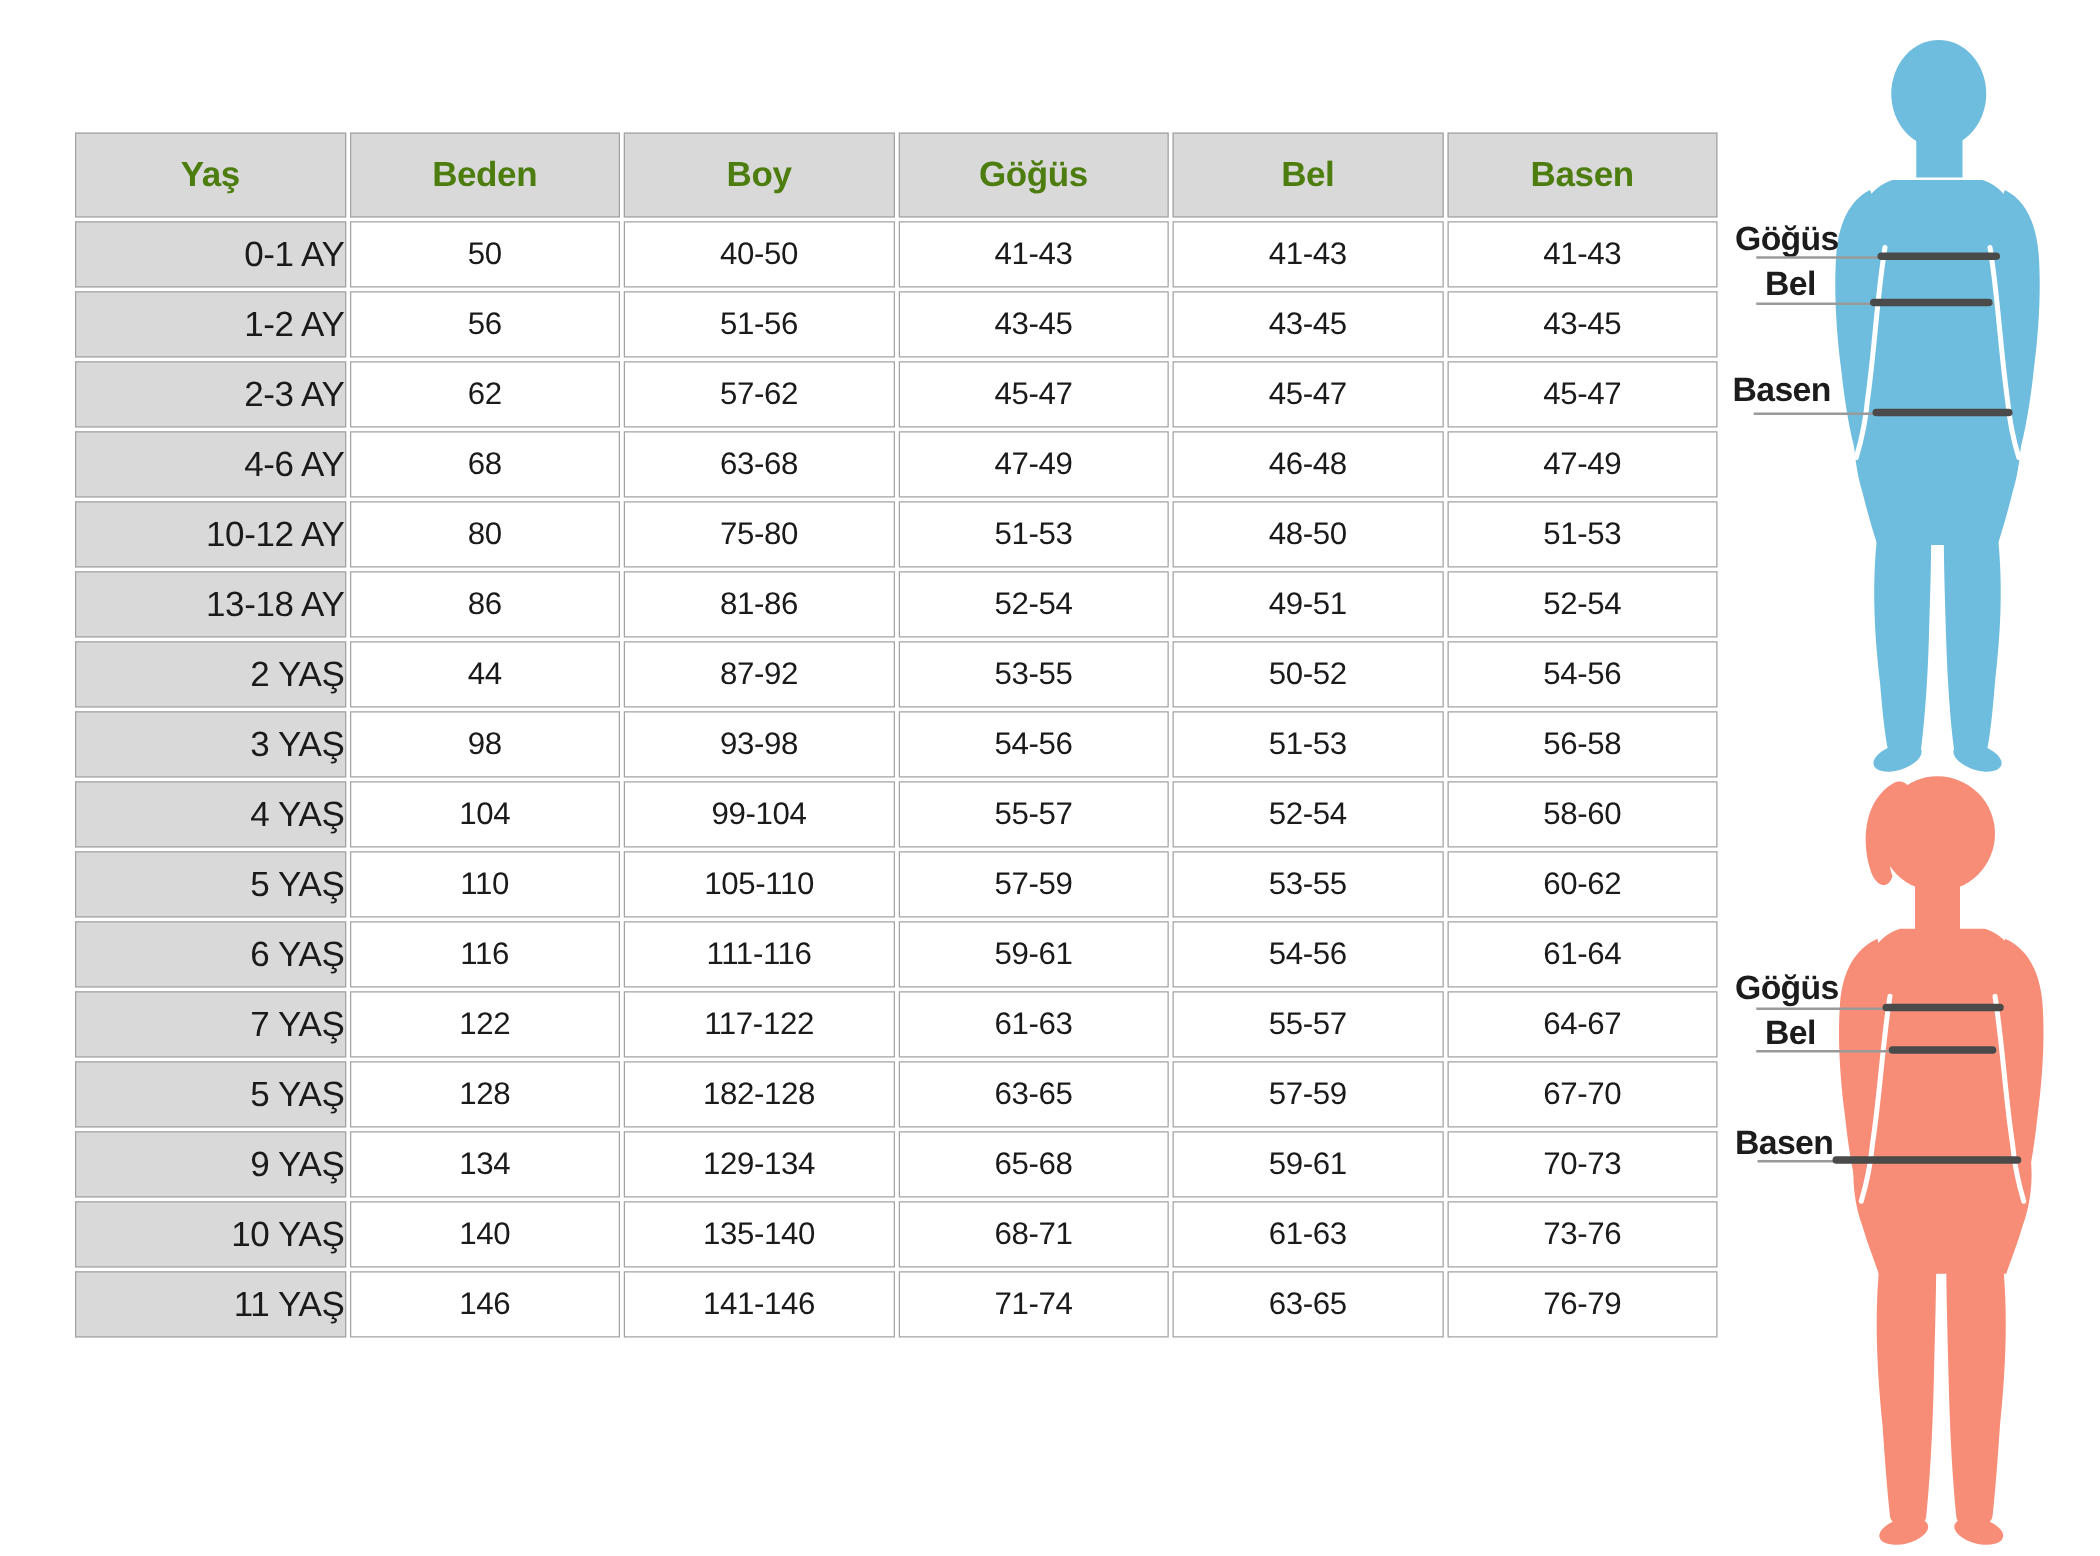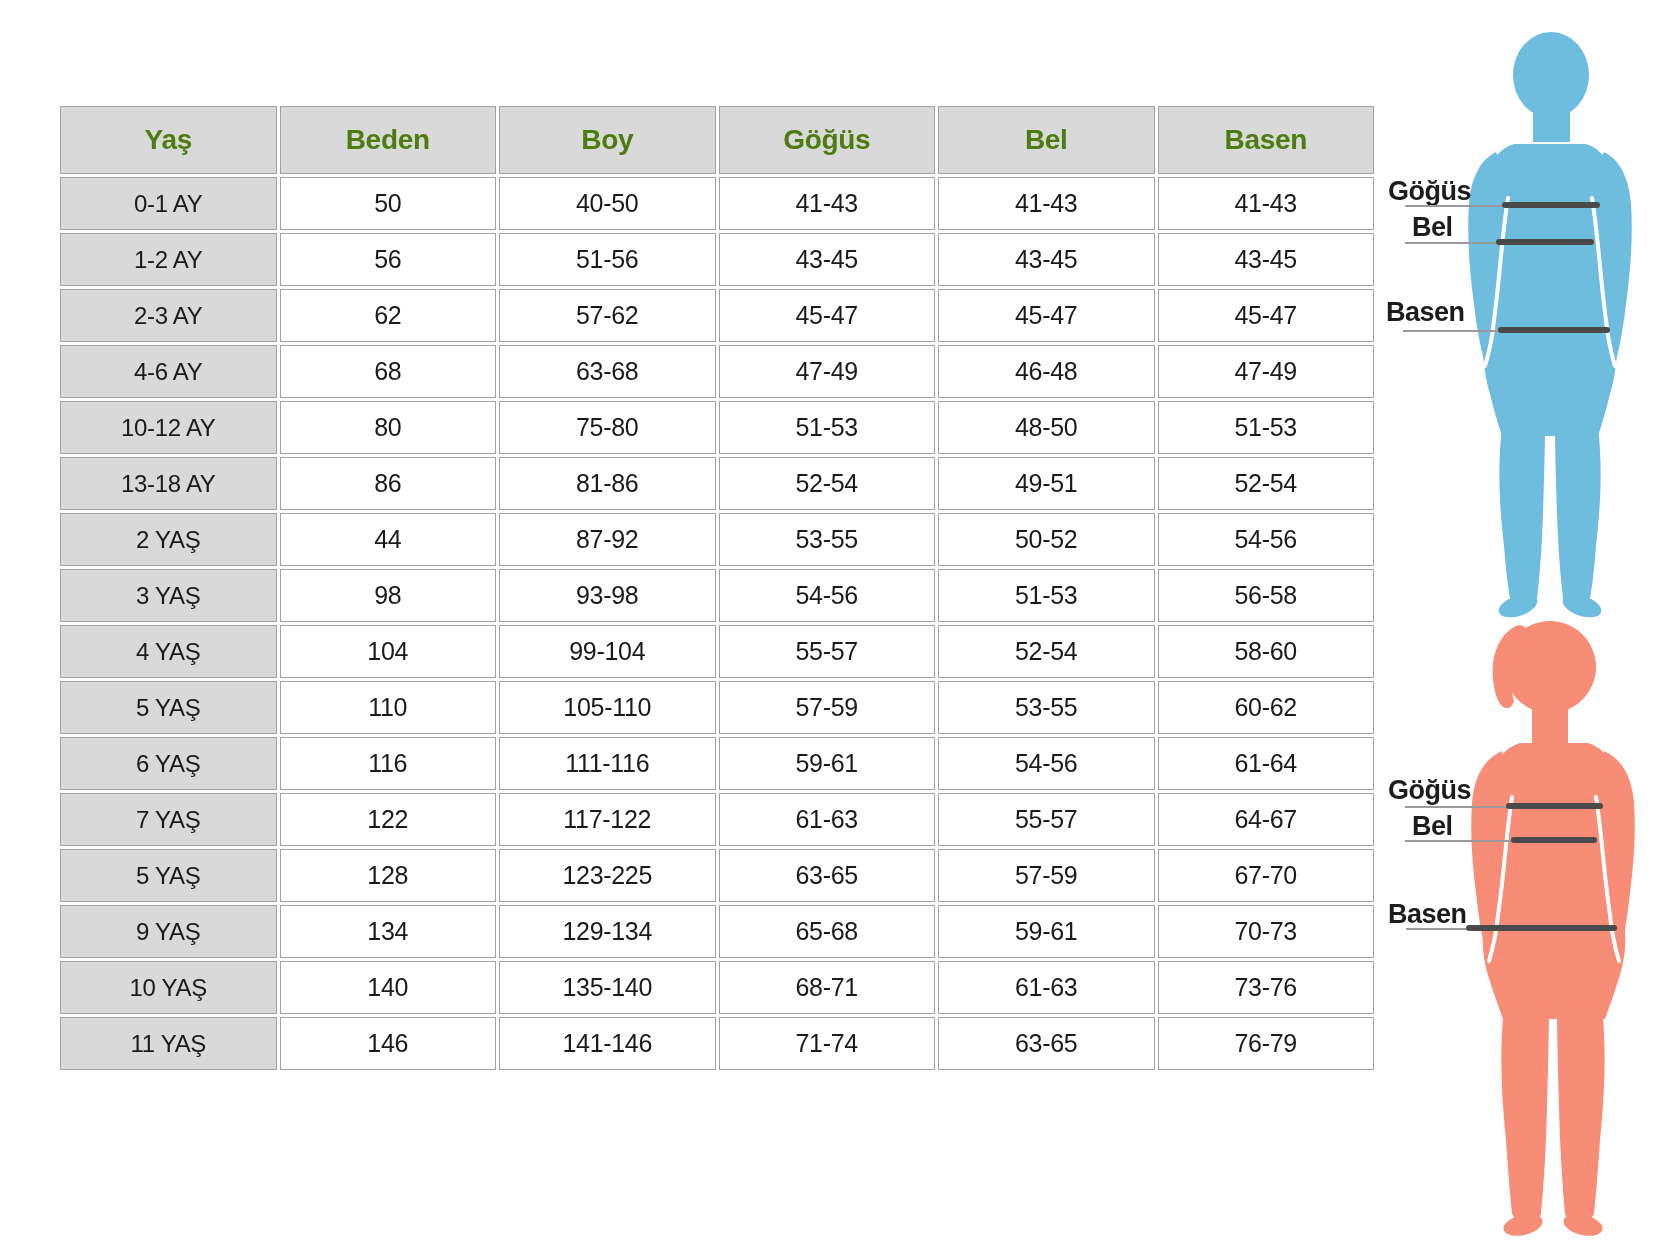--- a/index.html
+++ b/index.html
@@ -37,21 +37,22 @@
     background: #d9d9d9;
     height: 68px;
     font-size: 28px;
     font-weight: 700;
     color: #4d7c0f;
   }
   table.size-table tbody tr { height: 53px; }
   table.size-table tbody th {
     background: #d9d9d9;
     font-weight: 400;
-    font-size: 24px;
+    font-size: 28px;
+    text-align: right;
   }
   table.size-table tbody td {
     background: #ffffff;
     font-size: 25px;
   }
 
   
   .figure { position: absolute; }
   .figure svg { display: block; width: 100%; height: 100%; }
 
@@ -209,21 +210,21 @@
           <th>7 YAŞ</th>
           <td>122</td>
           <td>117-122</td>
           <td>61-63</td>
           <td>55-57</td>
           <td>64-67</td>
         </tr>
         <tr>
           <th>5 YAŞ</th>
           <td>128</td>
-          <td>123-225</td>
+          <td>182-128</td>
           <td>63-65</td>
           <td>57-59</td>
           <td>67-70</td>
         </tr>
         <tr>
           <th>9 YAŞ</th>
           <td>134</td>
           <td>129-134</td>
           <td>65-68</td>
           <td>59-61</td>

